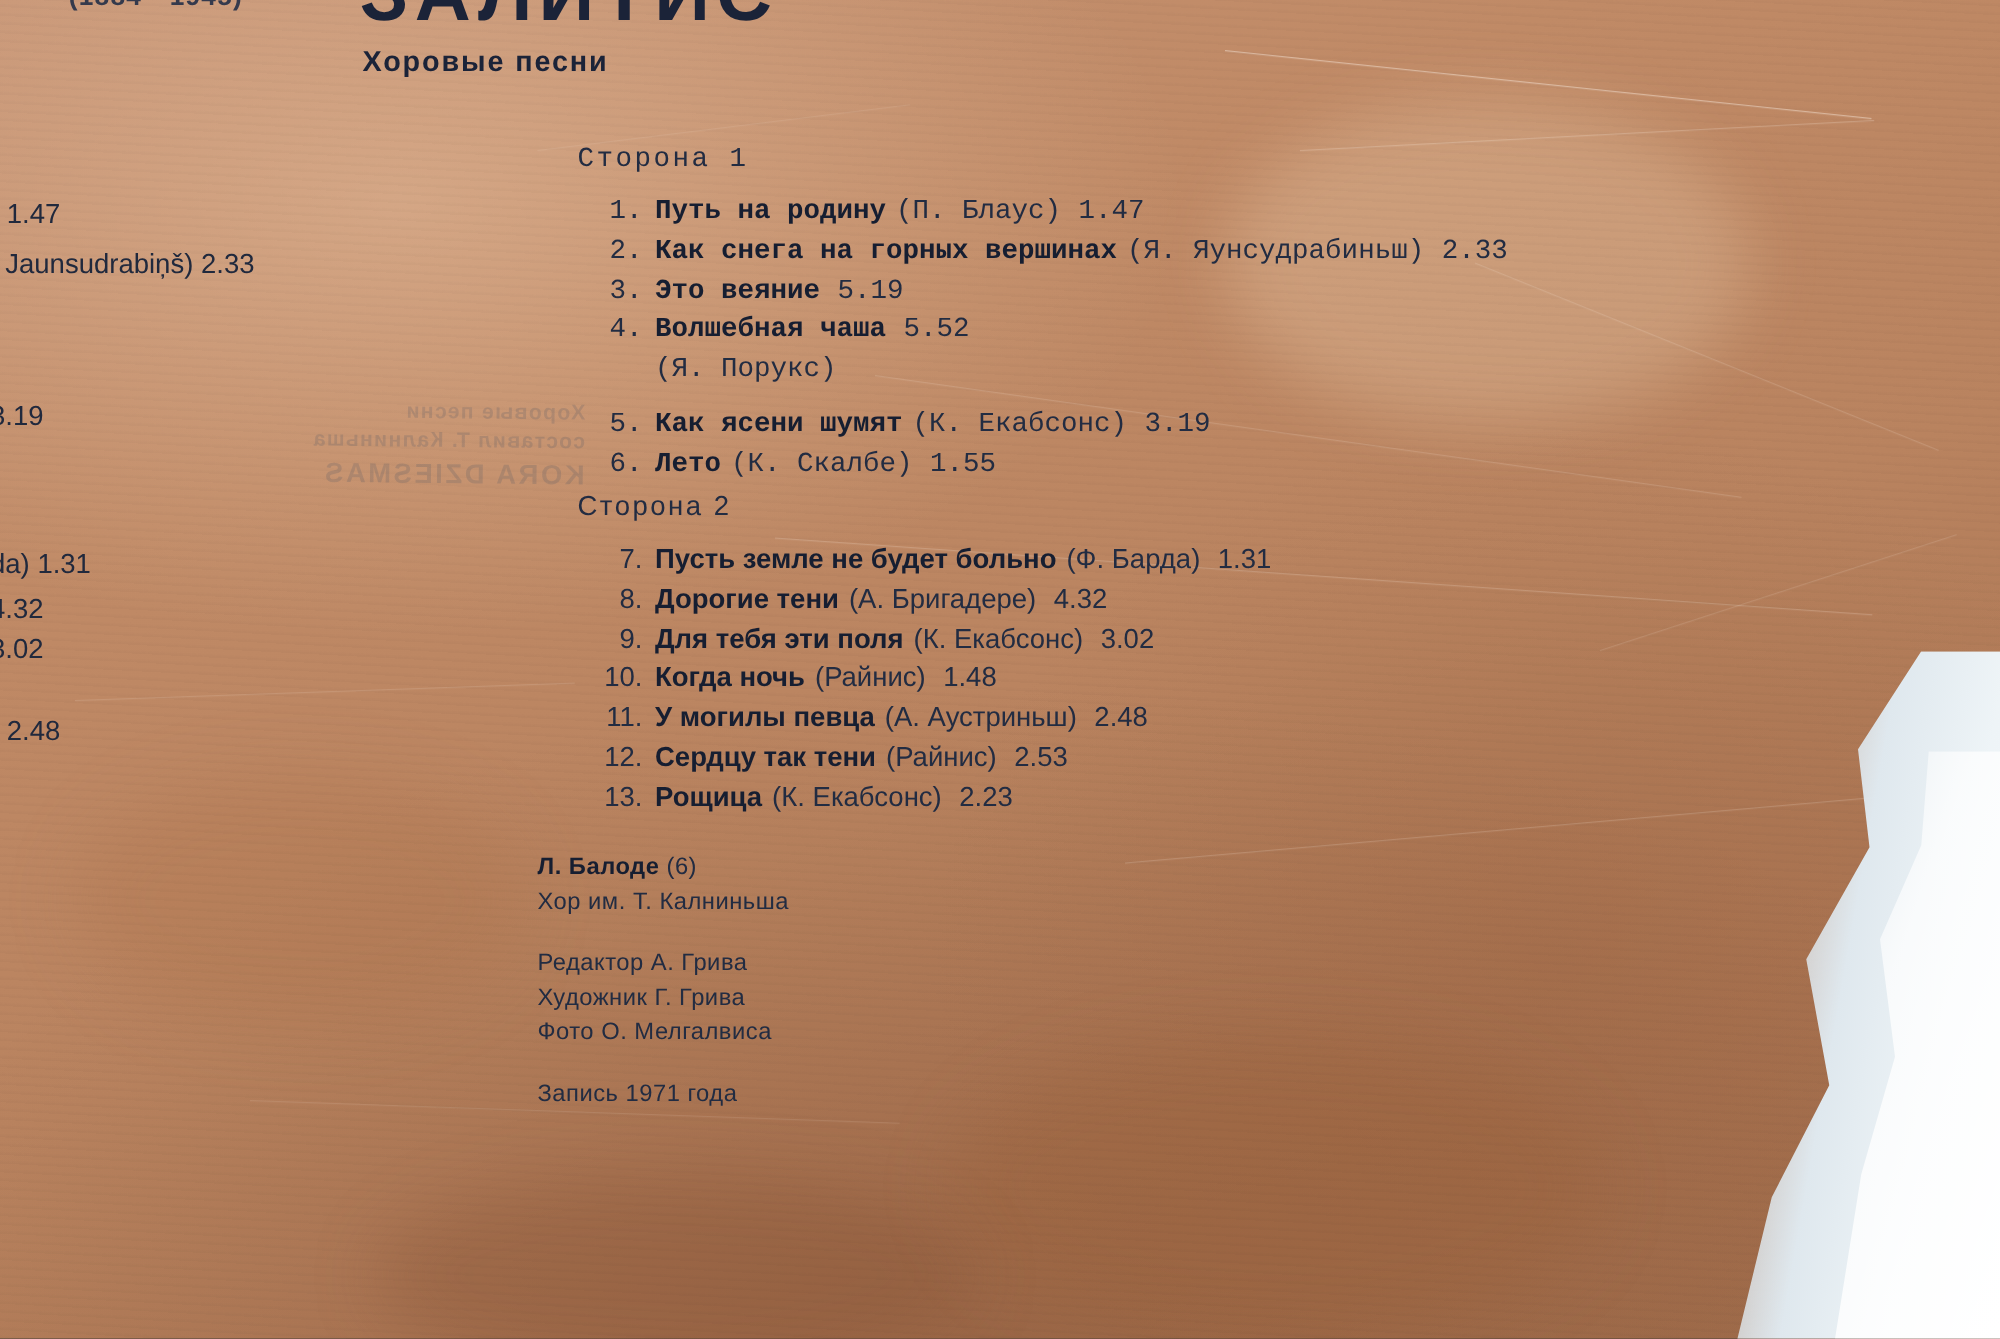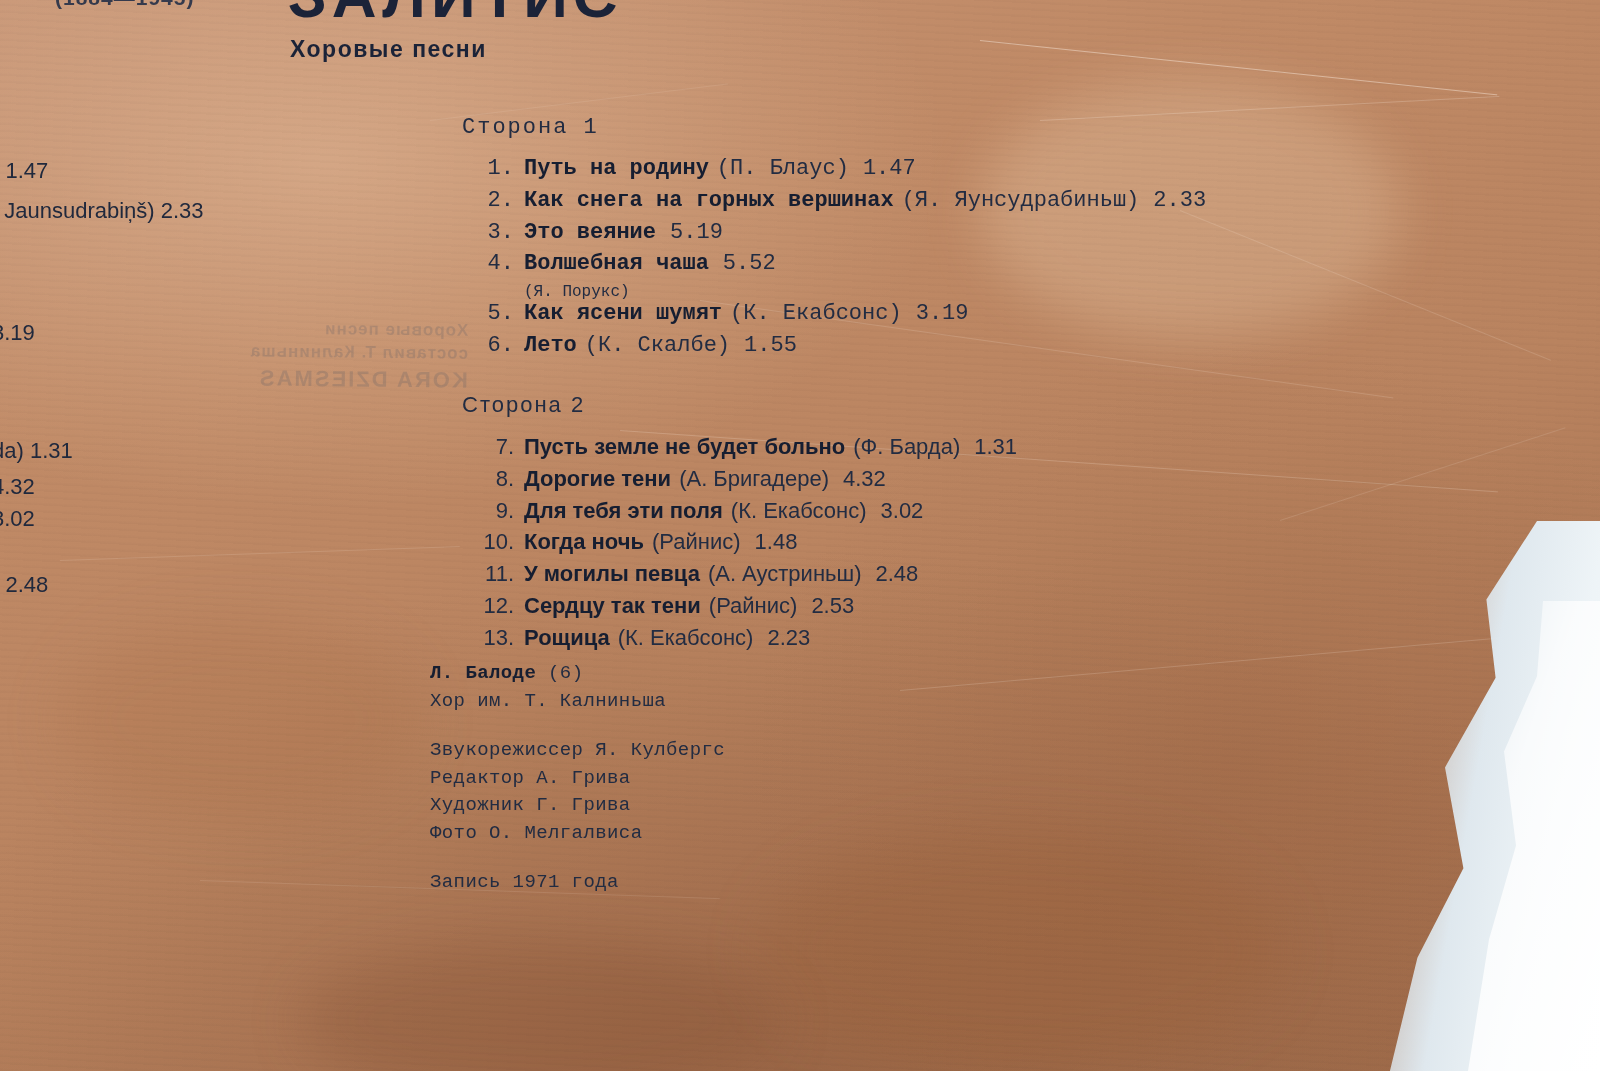--- a/index.html
+++ b/index.html
@@ -181,24 +181,24 @@
   }
   .t-author {
     color: #222c42;
     margin-left: 8px;
   }
   .t-time {
     color: #222c42;
     margin-left: 14px;
   }
   .t-cont {
-    font-size: 16px;
+    font-size: 22px;
     color: #222c42;
     padding-left: 62px;
-    margin-bottom: 0;
+    margin-bottom: 19px;
   }
 
   .credits {
     position: absolute;
     left: 430px;
     font-size: 19px;
     line-height: 1.45;
     color: #222c42;
     letter-spacing: 0.4px;
   }
@@ -338,30 +338,29 @@
           </div>
           <div class="track">
             <span class="t-num">13.</span>
             <span class="t-title">Рощица</span>
             <span class="t-author">(К.  Екабсонс)</span>
             <span class="t-time">2.23</span>
           </div>
         </div>
       </div>
 
-    <div class="credits" style="top: 660px; font-family: Liberation Mono, monospace;">
+    <div class="credits" style="top: 680px;">
       <div class="blk">
         <div>
           <b>Л. Балоде</b>
           <span class="nrm">(6)</span>
         </div>
         <div>Хор им. Т. Калниньша</div>
       </div>
       <div class="blk">
-        <div>Звукорежиссер Я. Кулбергс</div>
         <div>Редактор А. Грива</div>
         <div>Художник Г. Грива</div>
         <div>Фото О. Мелгалвиса</div>
       </div>
       <div>Запись 1971 года</div>
     </div>
 
   </div>
 
   <div class="tear"></div>

